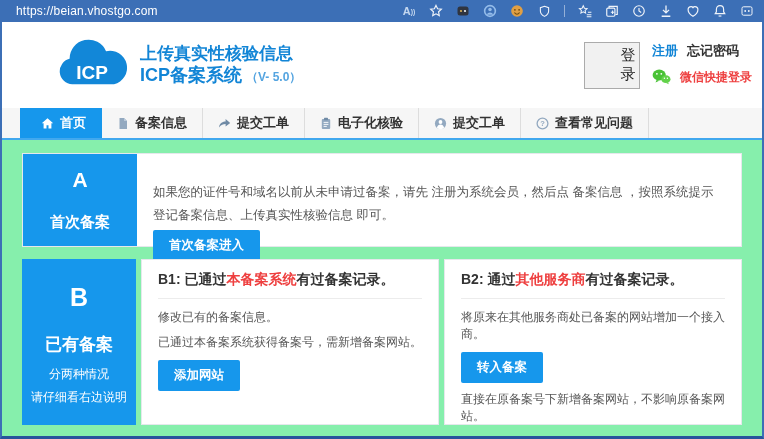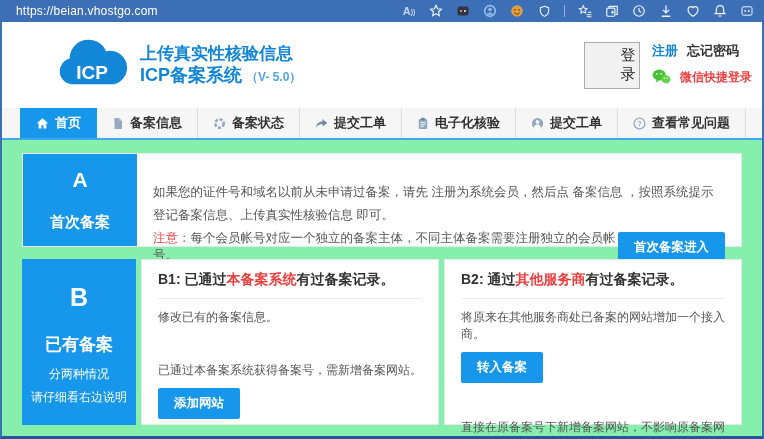--- a/index.html
+++ b/index.html
@@ -44,21 +44,21 @@
   .forgot { color:#333; margin-left:9px; }
   .l2 { margin-top:9px; display:flex; align-items:flex-start; gap:9px; cursor:pointer; }
   .l2 span { color:#ee4040; font-size:12px; font-weight:bold; }
 
   
   .tab-bar { height:32px; background:#f6f6f6; border-bottom:2px solid #41a8ee;
              display:flex; align-items:stretch; padding-left:18px; }
   .tab { display:flex; align-items:center; gap:6px; padding:0 15px; font-size:13px;
          font-weight:bold; color:#333; cursor:pointer; border-right:1px solid #ddd;
          white-space:nowrap; }
-  .tab:first-child { border-left:1px solid #b91c1c; }
+  .tab:first-child { border-left:6px solid #b91c1c; }
   .tab.active { background:#1697ec; color:#fff; border-color:#1697ec; }
   .tab .ticon { display:inline-flex; }
 
   
   .content { padding:13px 20px 0; }
   .card { background:#fff; border:1px solid #e5e8ec; }
   .section-a { display:flex; height:94px; }
   .badge { background:#1697ec; color:#fff; width:114px; flex:0 0 114px;
            display:flex; flex-direction:column; align-items:center;
            justify-content:center; text-align:center; }
@@ -78,21 +78,21 @@
   .badge-b { justify-content:flex-start; padding-top:24px; }
   .badge-b .letter { font-size:25px; }
   .badge-b .btitle { font-size:17px;text-align:center; }
   .badge-b .bsub { font-size:12px; margin-top:10px; }
   .badge-b .bsub2 { font-size:12px; margin-top:6px; }
   .bcard { flex:1; padding:11px 16px 12px; }
   .bhead { font-size:14px; font-weight:bold; color:#333; }
   .bdivider { border-bottom:1px solid #ececec; margin:9px 0 10px; }
   .btext { font-size:12px; color:#555; }
   .bcard .blue-btn { margin-top:9px; }
-  .mt { margin-top:36px; }
+  .mt { margin-top:8px; }
 </style>
 </head>
 <body>
 
 <div class="page">
 
   <div class="browser-bar">
     <span class="url">https://beian.vhostgo.com</span>
     <span class="bar-icons">
       <span class="bicon read-aloud">A<sup>))</sup></span>
@@ -223,28 +223,20 @@
       <span class="ticon">
           <svg width="12" height="13" viewBox="0 0 12 13">
             <path d="M2.5 1h4.5l3 3v8h-7.5z" fill="#93a9c0"></path>
             <path d="M7 1v3h3" fill="#b9c9da"></path>
           </svg>
         </span>
       <span>备案信息</span>
     </div>
     <div class="tab">
       <span class="ticon">
-          <svg width="13" height="13" viewBox="0 0 13 13">
-            <circle cx="6.5" cy="6.5" r="4.2" fill="none" stroke="#93a9c0" stroke-width="2.6" stroke-dasharray="3.2 1.6"></circle>
-          </svg>
-        </span>
-      <span>备案状态</span>
-    </div>
-    <div class="tab">
-      <span class="ticon">
           <svg width="13" height="12" viewBox="0 0 13 12">
             <path d="M1 10.5C1.6 5.8 5 4.6 7.6 4.6V2.1L12.2 5.9 7.6 9.6V7.1C5.2 7.1 3 7.9 1 10.5z" fill="#6f8aa5"></path>
           </svg>
         </span>
       <span>提交工单</span>
     </div>
     <div class="tab">
       <span class="ticon">
           <svg width="12" height="13" viewBox="0 0 12 13">
             <rect x="1.8" y="2" width="8.4" height="10" rx="1" fill="#93a9c0"></rect>
@@ -278,21 +270,20 @@
   <div class="content">
 
     <div class="card section-a">
       <div class="badge">
         <div class="letter">A</div>
         <div class="btitle">首次备案</div>
       </div>
       <div class="a-body">
         <p class="desc">如果您的证件号和域名以前从未申请过备案，请先 注册为系统会员，然后点 备案信息 ，按照系统提示登记备案信息、上传真实性核验信息 即可。</p>
         <div class="note-row">
-          <p class="note"><span class="red">注意：</span><span>每个会员帐号对应一个独立的备案主体，不同主体备案需要注册独立的会员帐号。</span></p>
           <button class="blue-btn">首次备案进入</button>
         </div>
       </div>
     </div>
 
     <div class="section-b">
       <div class="badge badge-b">
         <div class="letter">B</div>
         <div class="btitle">已有备案</div>
         <div class="bsub">分两种情况</div>

